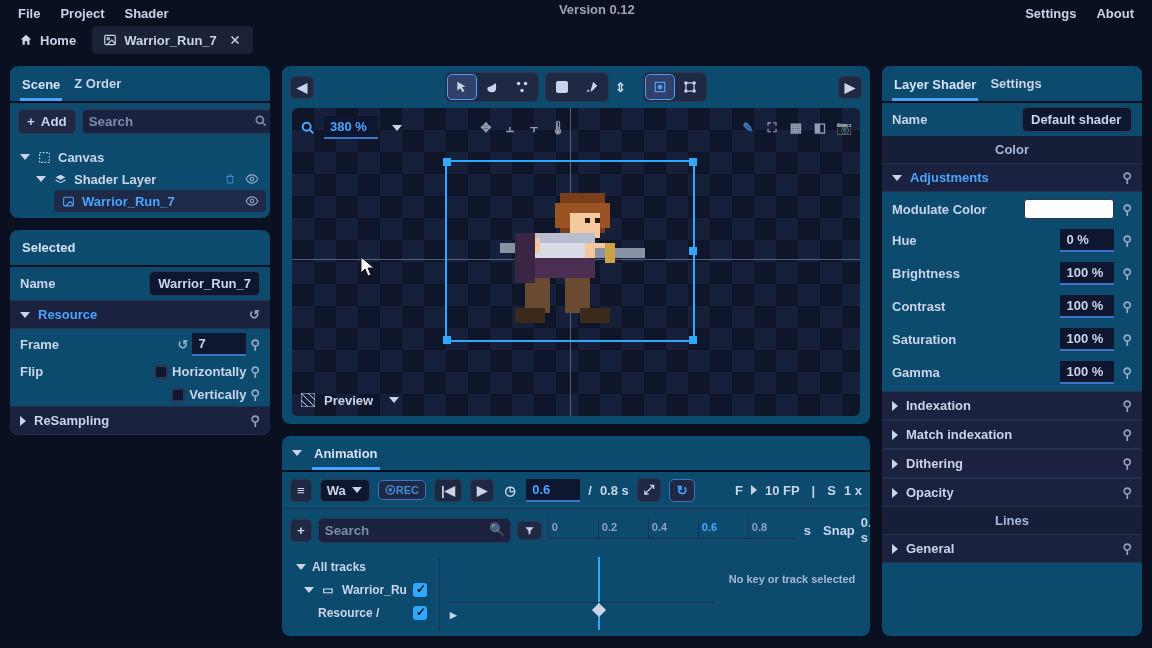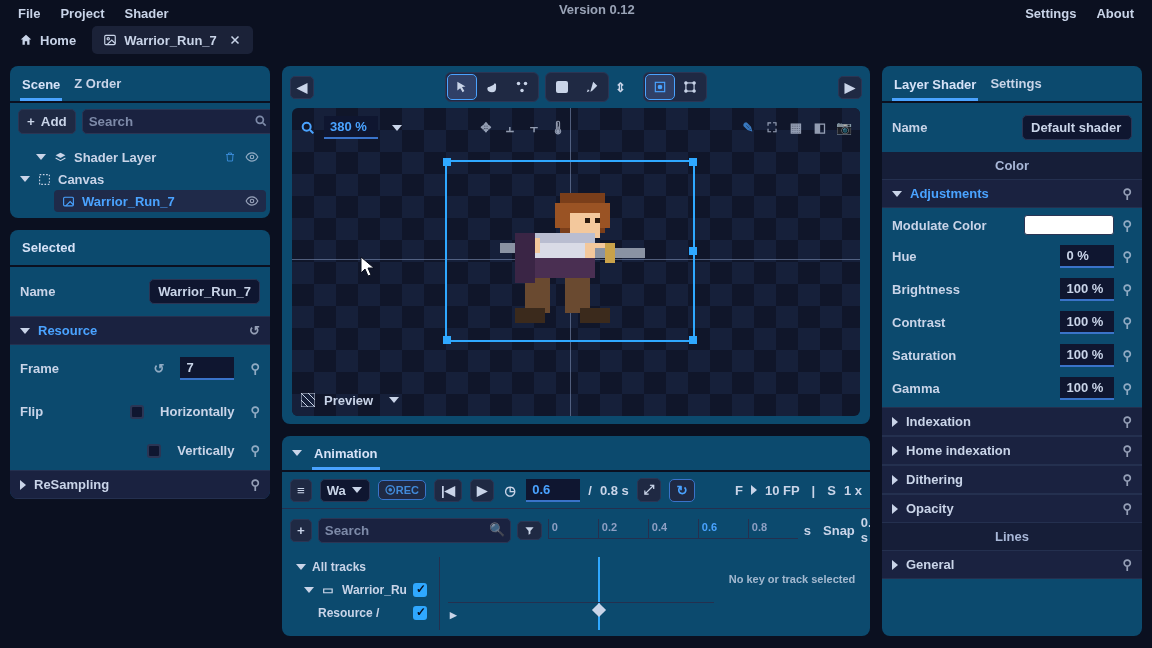--- a/index.html
+++ b/index.html
@@ -22,21 +22,21 @@
 .btn.sm{padding:3px 6px}
 .input{background:#1a2240;border:1px solid #2b3554;border-radius:5px;padding:4px 6px;color:#c9d4e8;flex:1;min-width:0}
 .input::placeholder{color:#7d8aa8}
 .tree{padding:6px 4px;font-size:13px}
 .row{display:flex;align-items:center;gap:6px;padding:3px 6px;border-radius:4px}
 .row.sel{background:#1f2a49}
 .chev{width:0;height:0;border-left:5px solid transparent;border-right:5px solid transparent;border-top:6px solid #c9d4e8;display:inline-block}
 .chevr{width:0;height:0;border-top:5px solid transparent;border-bottom:5px solid transparent;border-left:6px solid #c9d4e8;display:inline-block}
 .link{color:#4aa3ff}
 .leftcol{display:flex;flex-direction:column;gap:12px;min-height:0}
-.kv{display:flex;align-items:center;gap:16px;padding:12px 10px}
+.kv{display:flex;align-items:center;gap:4px;padding:4px 10px}
 .kv .k{flex:1}
 .kv .v{background:#0f1630;border:1px solid #2b3554;border-radius:5px;padding:4px 8px;min-width:110px;text-align:left}
 .chk{width:14px;height:14px;border:2px solid #2b3554;border-radius:3px;background:#0f1630;display:inline-block}
 .midcol{display:flex;flex-direction:column;gap:12px;min-width:0}
 .canvas-panel{flex:1;min-height:0;display:flex;flex-direction:column}
 .canvashead{display:flex;align-items:center;padding:6px 8px;gap:6px}
 .pill{background:#1f2943;border:1px solid #2b3554;border-radius:6px;display:flex;align-items:center;padding:2px;gap:2px}
 .pill .pi{width:28px;height:24px;display:flex;align-items:center;justify-content:center;border-radius:4px;cursor:pointer}
 .pill .pi.active{background:#304067;outline:1px solid #4aa3ff}
 .spacer{flex:1}
@@ -134,49 +134,49 @@
           <span class="ico" style="position:absolute;right:6px;top:4px">
               <svg width="14" height="14" viewBox="0 0 24 24" fill="none" stroke="#7d8aa8" stroke-width="3">
                 <circle cx="10" cy="10" r="6"></circle>
                 <path d="M20 20l-5-5"></path>
               </svg>
             </span>
         </div>
 
       </div>
       <div class="tree">
+        <div class="row">
+          <span class="chev"></span>
+          <span class="ico">
+              <svg width="13" height="13" viewBox="0 0 24 24" fill="none" stroke="#c9d4e8" stroke-width="2" stroke-dasharray="3 3">
+                <rect x="3" y="3" width="18" height="18"></rect>
+              </svg>
+            </span>
+          <span>Canvas</span>
+        </div>
         <div class="row" style="padding-left:22px">
           <span class="chev"></span>
           <span class="ico">
               <svg width="13" height="13" viewBox="0 0 24 24" fill="#c9d4e8">
                 <path d="M12 3l9 5-9 5-9-5z"></path>
                 <path d="M3 13l9 5 9-5" fill="none" stroke="#c9d4e8" stroke-width="2"></path>
               </svg>
             </span>
           <span class="grow">Shader Layer</span>
           <span class="ico reset" style="color:#4aa3ff">
               <svg width="12" height="12" viewBox="0 0 24 24" fill="none" stroke="#4aa3ff" stroke-width="2">
                 <path d="M4 7h16M9 7V4h6v3M6 7l1 13h10l1-13"></path>
               </svg>
             </span>
           <span class="ico reset">
               <svg width="14" height="14" viewBox="0 0 24 24" fill="none" stroke="#c9d4e8" stroke-width="2">
                 <path d="M2 12s3.5-7 10-7 10 7 10 7-3.5 7-10 7S2 12 2 12z"></path>
                 <circle cx="12" cy="12" r="3"></circle>
               </svg>
             </span>
-        </div>
-        <div class="row">
-          <span class="chev"></span>
-          <span class="ico">
-              <svg width="13" height="13" viewBox="0 0 24 24" fill="none" stroke="#c9d4e8" stroke-width="2" stroke-dasharray="3 3">
-                <rect x="3" y="3" width="18" height="18"></rect>
-              </svg>
-            </span>
-          <span>Canvas</span>
         </div>
         <div class="row sel" style="margin-left:40px">
           <span class="ico">
               <svg width="13" height="13" viewBox="0 0 24 24" fill="none" stroke="#4aa3ff" stroke-width="2">
                 <rect x="3" y="4" width="18" height="16" rx="2"></rect>
                 <path d="M21 18l-6-6-8 8"></path>
               </svg>
             </span>
           <span class="link">Warrior_Run_7</span>
           <span class="grow"></span>
@@ -499,21 +499,21 @@
         </div>
     </div>
     <div class="section">
         <span class="chevr"></span>
         <span>Indexation</span>
         <span class="grow"></span>
         <span class="reset">⚲</span>
       </div>
     <div class="section">
         <span class="chevr"></span>
-        <span>Home indexation</span>
+        <span>Match indexation</span>
         <span class="grow"></span>
         <span class="reset">⚲</span>
       </div>
     <div class="section">
         <span class="chevr"></span>
         <span>Dithering</span>
         <span class="grow"></span>
         <span class="reset">⚲</span>
       </div>
     <div class="section">

